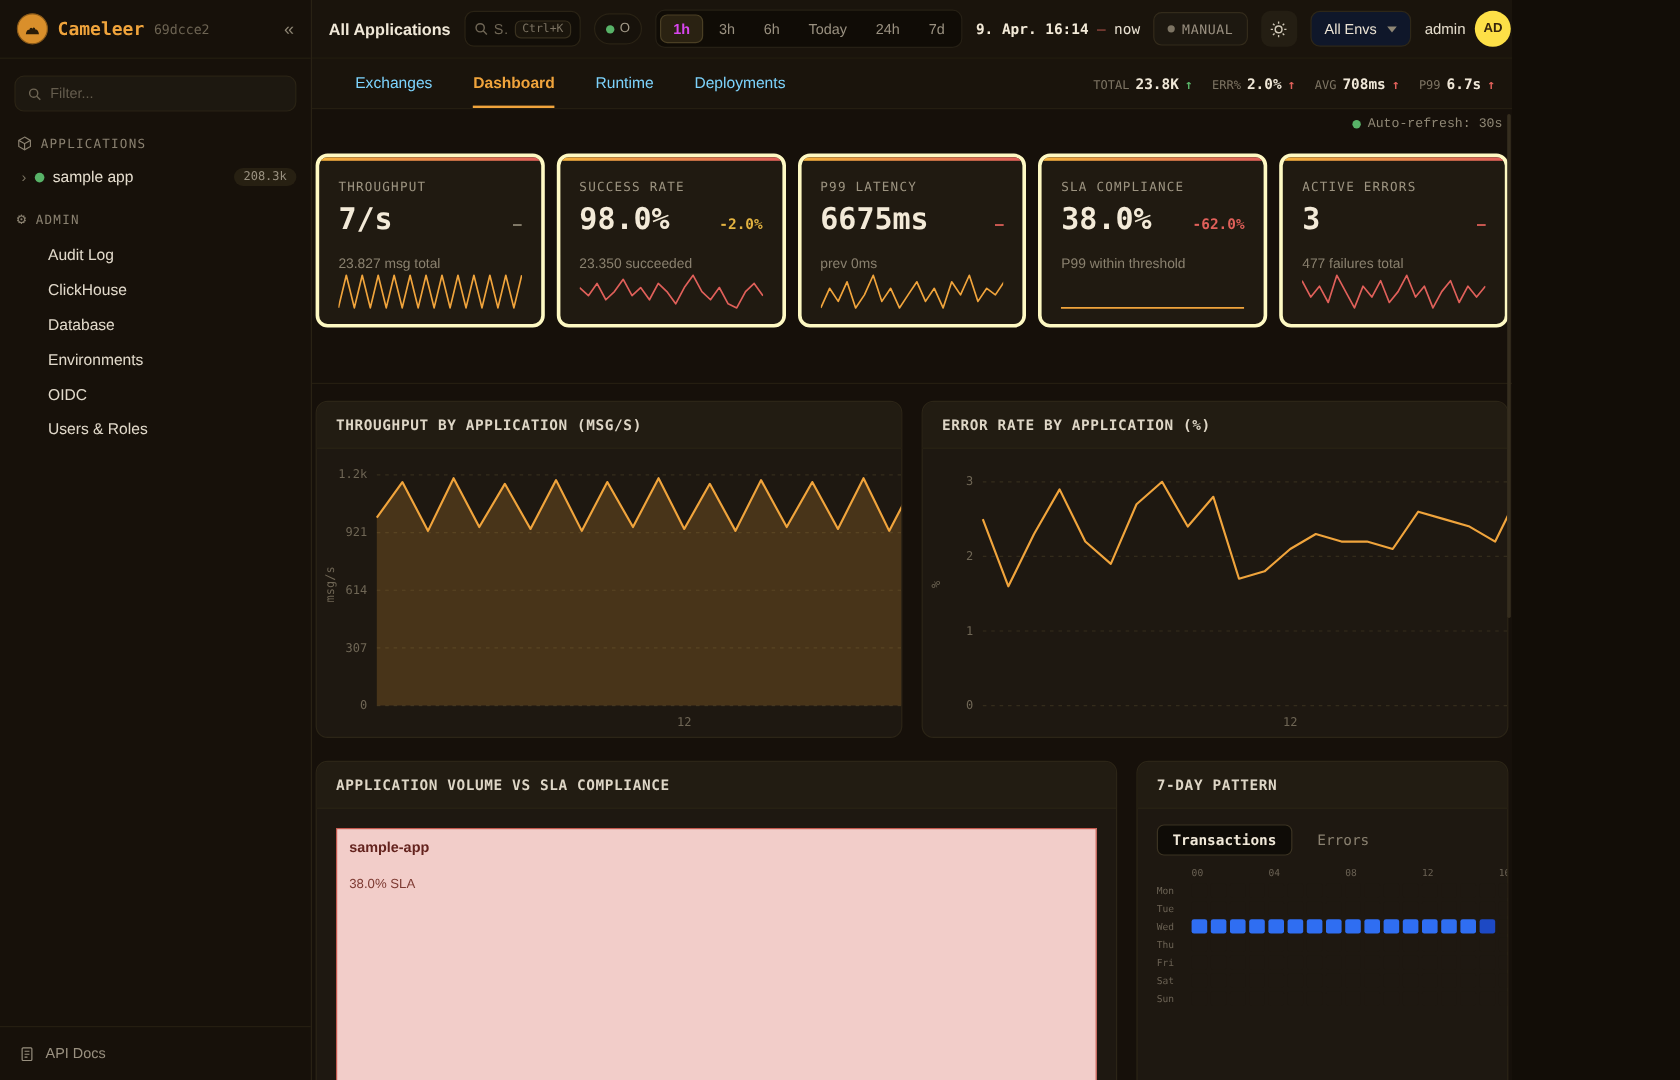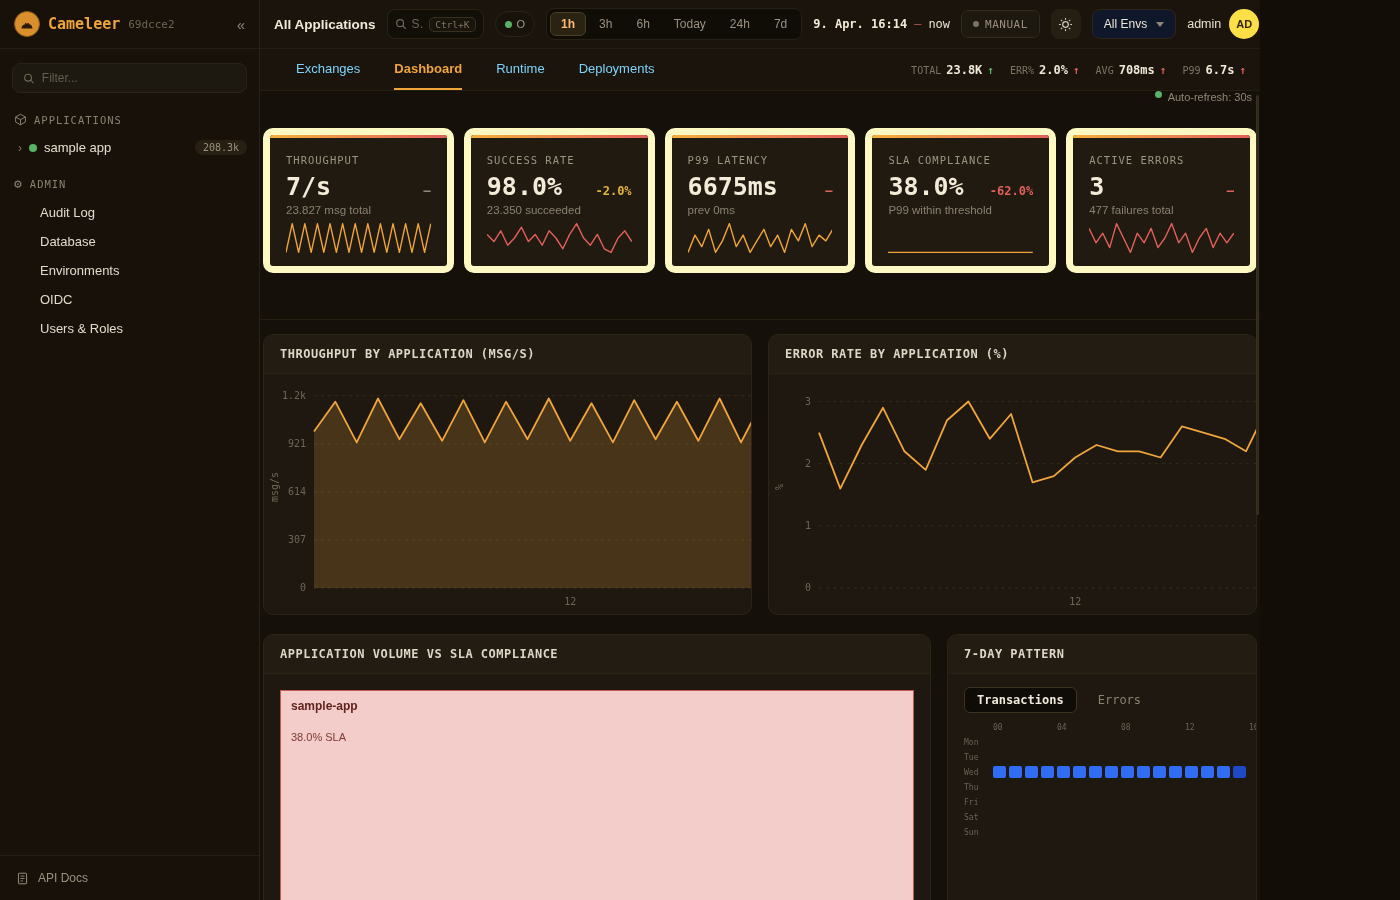--- a/index.html
+++ b/index.html
@@ -33,21 +33,21 @@
   .main{flex:1;display:flex;flex-direction:column;background:#16100a;overflow:hidden;position:relative}
 
   .topbar{height:49px;min-height:49px;display:flex;align-items:center;gap:11px;padding:0 14px;background:#1a140c;border-bottom:1px solid #251e11;white-space:nowrap}
   .tb-title{font-weight:bold;font-size:13.5px;color:#f0e8d8}
   .tb-search{width:97px;height:30px;background:#120e08;border:1px solid #2a2315;border-radius:8px;display:flex;align-items:center;gap:5px;padding:0 7px;color:#6f6655;cursor:pointer}
   .tb-search .s-text{font-size:12px;flex:1;overflow:hidden}
   .kbd{font-family:"DejaVu Sans Mono",monospace;font-size:9.5px;color:#7d7463;border:1px solid #39311f;border-radius:5px;padding:1px 5px;background:#1a150c}
   .tb-live{height:26px;border:1px solid #2a2315;background:#17120b;border-radius:13px;display:flex;align-items:center;gap:5px;padding:0 9px;color:#a39a88;font-size:11px;cursor:pointer}
   .ranges{display:flex;align-items:center;background:#100c06;border:1px solid #262015;border-radius:8px;padding:3px;gap:2px}
   .range{padding:4px 10px;font-size:12px;color:#9a9180;border-radius:6px;border:1px solid transparent;cursor:pointer}
-  .range.active{background:#2a2212;border-color:#4a3f24;color:#fdba74;font-weight:bold}
+  .range.active{background:#2a2212;border-color:#4a3f24;color:#d946ef;font-weight:bold}
   .tb-time{display:flex;align-items:center;gap:7px;font-family:"DejaVu Sans Mono",monospace;font-size:12px}
   .time-main{font-weight:bold;color:#f3ead8}
   .time-sep{color:#b5564c}
   .time-now{color:#e9e1d2}
   .tb-manual{height:28px;border:1px solid #332b1b;background:#1d1810;border-radius:7px;display:flex;align-items:center;gap:6px;padding:0 11px;color:#9a9080;font-family:"DejaVu Sans Mono",monospace;font-size:11px;letter-spacing:.5px;cursor:pointer}
   .manual-dot{width:6px;height:6px;border-radius:50%;background:#7d7463}
   .tb-sun{width:30px;height:30px;min-width:30px;border-radius:8px;background:#241e13;display:flex;align-items:center;justify-content:center;cursor:pointer}
   .tb-envs{height:30px;background:#0f172a;border:1px solid #2e2718;border-radius:8px;display:flex;align-items:center;gap:9px;padding:0 11px;font-size:12px;color:#ece4d4;cursor:pointer}
   .caret{width:0;height:0;border-left:4px solid transparent;border-right:4px solid transparent;border-top:5px solid #8f8775}
   .tb-user{display:flex;align-items:center;gap:8px}
@@ -58,33 +58,33 @@
   .tab{font-size:13px;color:#7dd3fc;display:flex;align-items:center;border-bottom:2px solid transparent;cursor:pointer}
   .tab.active{color:#f0a43c;border-bottom-color:#f0a43c;font-weight:bold}
   .tab-stats{margin-left:auto;display:flex;gap:16px;align-items:center;font-family:"DejaVu Sans Mono",monospace}
   .stat{display:flex;align-items:baseline;gap:5px}
   .stat .lb{font-size:10px;color:#7d7463}
   .stat .vl{font-size:12px;font-weight:bold;color:#f0e8d8}
   .stat .ar{font-size:11px;font-weight:bold}
   .ar.up-good{color:#58b368}
   .ar.up-bad{color:#e0605a}
 
-  .refresh-row{height:25px;min-height:25px;display:flex;align-items:flex-start;justify-content:flex-end;gap:6px;padding:0 8px;font-family:Liberation Sans, sans-serif;font-size:11px;color:#8f8775}
+  .refresh-row{height:25px;min-height:25px;display:flex;align-items:center;justify-content:flex-end;gap:6px;padding:0 8px;font-family:Liberation Mono, monospace;font-size:11px;color:#8f8775}
   .dot-green-sm{width:7px;height:7px;border-radius:50%;background:#58b368}
 
   .content{flex:1;padding:0 3px;overflow:hidden}
 
   .kpi-row{display:grid;grid-template-columns:repeat(5,1fr);gap:10px;margin-top:12px}
-  .kpi{background:#201a11;border:7px solid #fef9c3;border-radius:10px;height:145px;position:relative;overflow:hidden;padding:14px 16px 10px;display:flex;flex-direction:column}
+  .kpi{background:#201a11;border:3px solid #fef9c3;border-radius:10px;height:145px;position:relative;overflow:hidden;padding:14px 16px 10px;display:flex;flex-direction:column}
   .kpi::before{content:'';position:absolute;left:0;right:0;top:0;height:3px;background:linear-gradient(90deg,#f3b03c,#e0605a)}
   .kpi-title{font-family:"DejaVu Sans Mono",monospace;font-size:10.5px;letter-spacing:1px;color:#9d9481;margin-top:5px}
   .kpi-main{display:flex;align-items:baseline;justify-content:space-between;margin-top:6px}
   .kpi-value{font-family:"DejaVu Sans Mono",monospace;font-weight:bold;font-size:25px;color:#f3ead8}
   .kpi-delta{font-family:"DejaVu Sans Mono",monospace;font-size:12px;font-weight:bold;color:#8f8775}
-  .kpi-sub{font-size:11.5px;color:#8a816f;margin-top:3px}
+  .kpi-sub{font-size:11.5px;color:#8a816f;margin-top:17px}
   .kpi-spark{margin-top:auto;height:36px;width:100%;display:block}
 
   .section-divider{height:1px;background:#251e11;margin:46px -3px 14px}
 
   .card{background:#1e1811;border:1px solid #2c2517;border-radius:10px;overflow:hidden}
   .card-head{padding:12px 16px;font-family:"DejaVu Sans Mono",monospace;font-weight:bold;font-size:12px;letter-spacing:.5px;color:#ded6c6;background:#221c12;border-bottom:1px solid #2a2315}
   .charts-row{display:grid;grid-template-columns:1fr 1fr;gap:16px}
   .chart-mount{height:240px;position:relative}
 
   .bottom-row{display:grid;grid-template-columns:668px 1fr;gap:16px;margin-top:19px;min-height:400px}
@@ -144,20 +144,21 @@
       <span class="badge">208.3k</span>
     </div>
 
     <div class="sb-section">
       <span class="gear">⚙</span>
       <span>ADMIN</span>
     </div>
 
     <nav>
       <a class="sb-item">Audit Log</a>
+      <a class="sb-item">ClickHouse</a>
       <a class="sb-item">Database</a>
       <a class="sb-item">Environments</a>
       <a class="sb-item">OIDC</a>
       <a class="sb-item">Users &amp; Roles</a>
     </nav>
 
     <div class="sb-spacer"></div>
 
     <div class="sb-footer">
       <svg width="13" height="13" viewBox="0 0 16 16">

